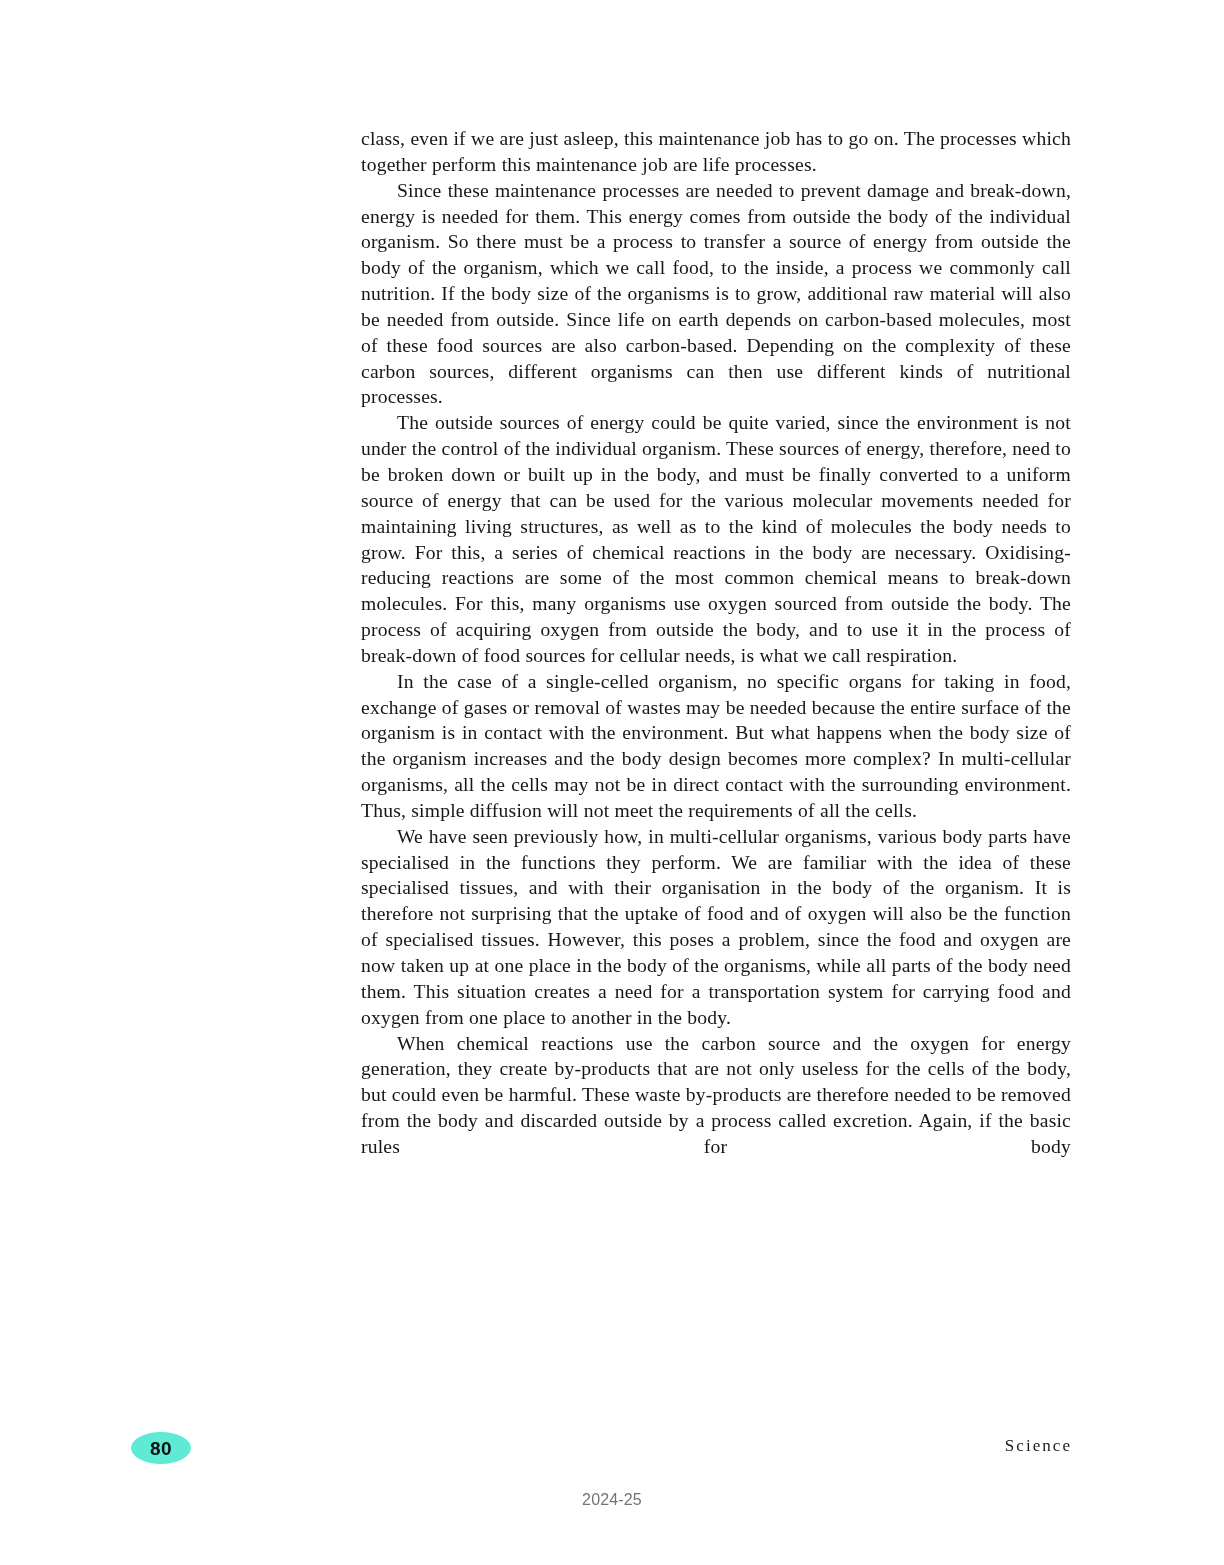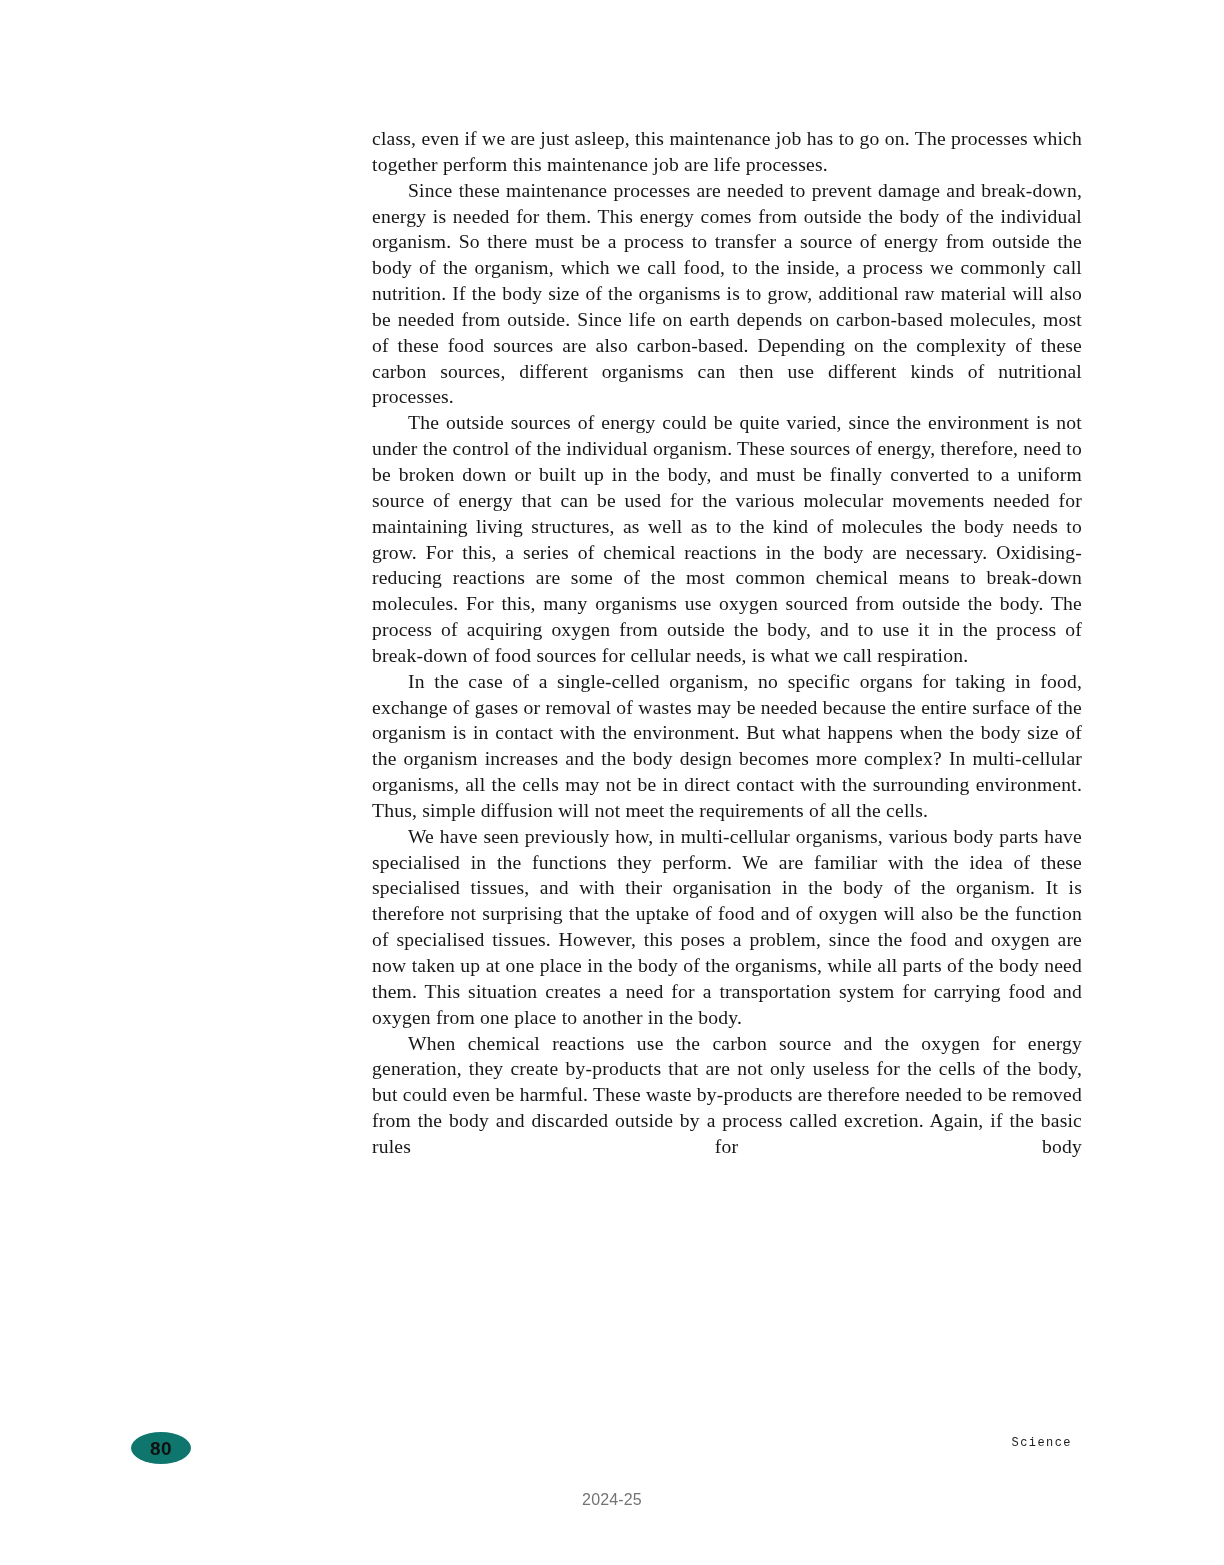--- a/index.html
+++ b/index.html
@@ -19,21 +19,21 @@
 
   .page {
     position: absolute;
     inset: 0;
     background: #ffffff;
   }
 
   
   .text-column {
     position: absolute;
-    left: 372px;
+    left: 361px;
     top: 126px;
     width: 710px;
   }
 
   .para {
     margin: 0;
     font-size: 19.6px;
     line-height: 25.85px;
     text-align: justify;
     text-justify: inter-word;
@@ -63,41 +63,41 @@
     height: 56px;
   }
 
   .page-number-badge {
     position: absolute;
     left: 131px;
     top: 4px;
     width: 60px;
     height: 32px;
     border-radius: 50%;
-    background: #0f766e;
+    background: #5eead4;
     display: flex;
     align-items: center;
     justify-content: center;
   }
 
   .page-number-badge .num {
     font-family: "Liberation Sans", "DejaVu Sans", sans-serif;
     font-weight: bold;
     font-size: 19px;
     color: #101010;
     letter-spacing: 0.02em;
     line-height: 1;
   }
 
   .footer-subject {
     position: absolute;
     right: 152px;
     top: 8px;
-    font-family: Liberation Mono, monospace;
-    font-size: 12px;
+    font-family: Liberation Serif, serif;
+    font-size: 17px;
     letter-spacing: 0.12em;
     color: #1a1a1a;
   }
 
   .year-stamp {
     position: absolute;
     left: 0;
     right: 0;
     top: 1491px;
     text-align: center;

